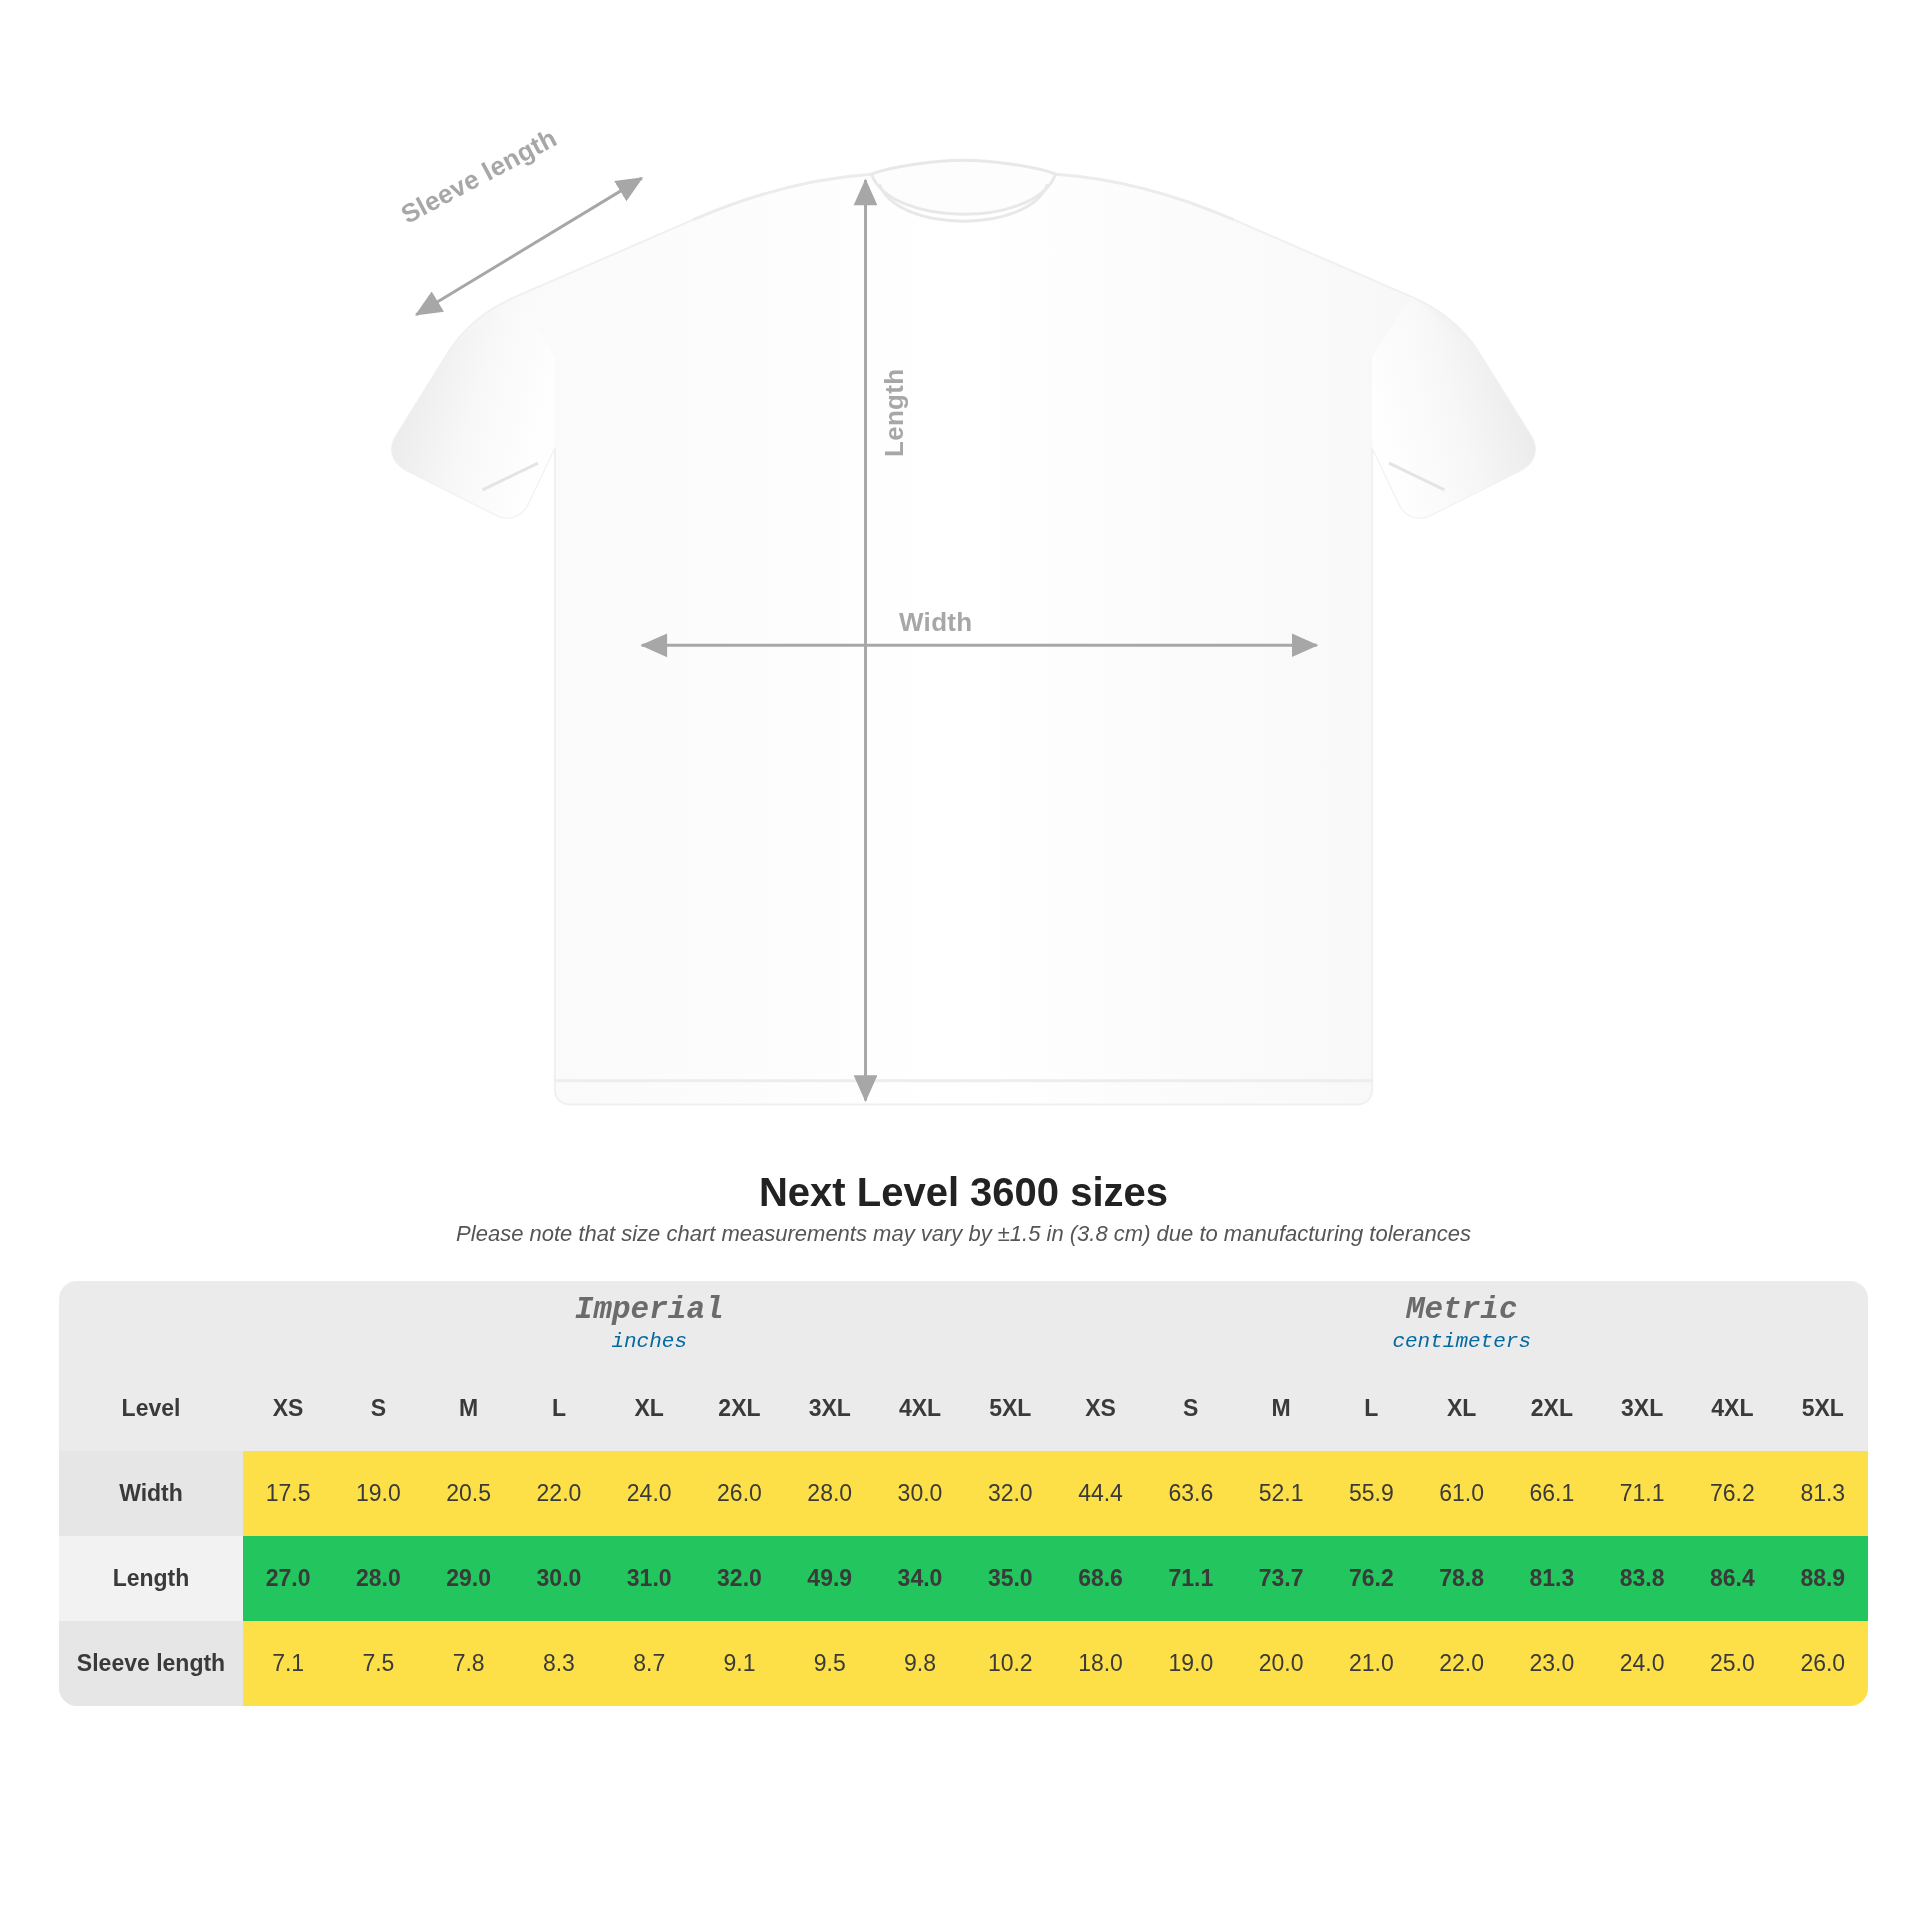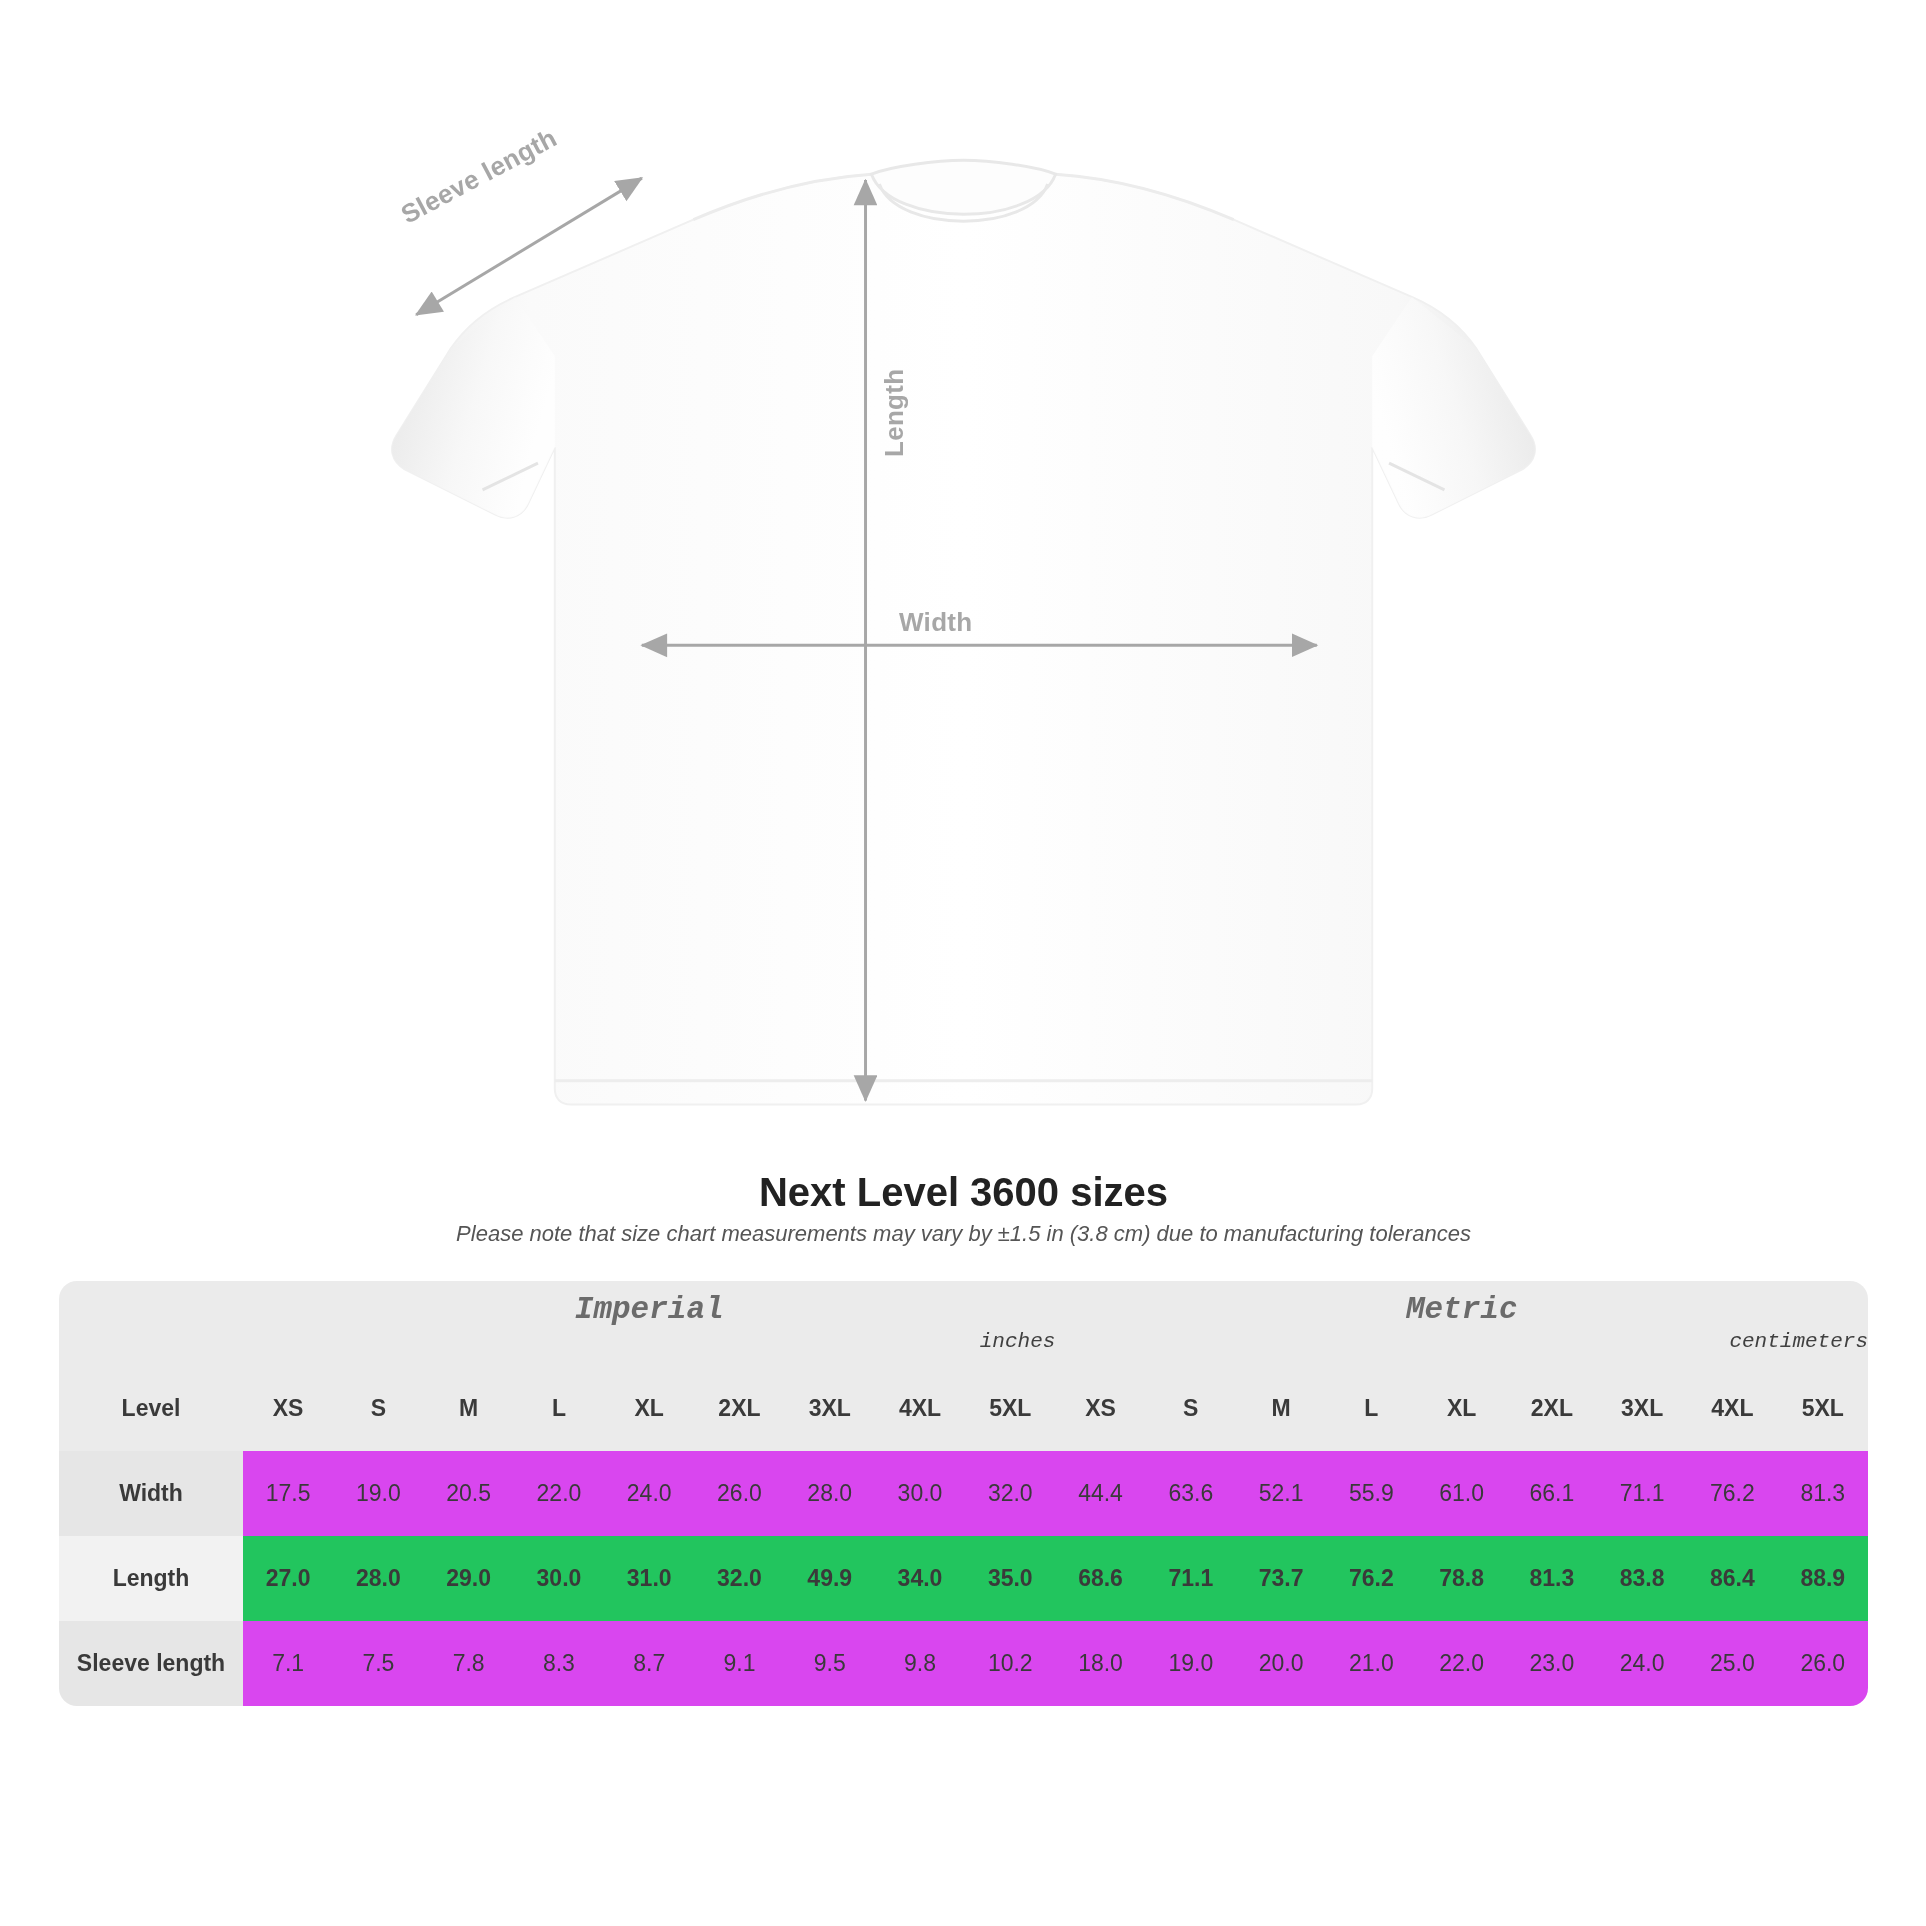--- a/index.html
+++ b/index.html
@@ -101,37 +101,36 @@
   .unit-head .unit-name {
     font-size: 31px;
     font-weight: bold;
     font-style: italic;
     color: #6b6b6b;
     line-height: 1.15;
   }
   .unit-head .unit-sub {
     font-size: 21px;
     font-style: italic;
-    color: #404040;
+    color: #0369a1;
     line-height: 1.3;
-    text-align: right;
   }
   .hdr-row td {
     background: #ebebeb;
     font-weight: bold;
     font-size: 24px;
     color: #4a4a4a;
   }
   .row-label {
     background: #ebebeb;
     font-weight: bold;
     font-size: 25px;
     color: #3b3b3b;
   }
-  tr.band-a td.val { background: #d946ef; }
+  tr.band-a td.val { background: #fde047; }
   tr.band-b td.val { background: #22c55e; font-weight: bold; }
   tr.band-a td.row-label { background: #e6e6e6; }
   tr.band-b td.row-label { background: #f2f2f2; }
   .corner { background: #ebebeb; }
   td.val { font-size: 24px; }
   .col-size { width: 184px; }
 </style>
 </head>
 <body>
 

